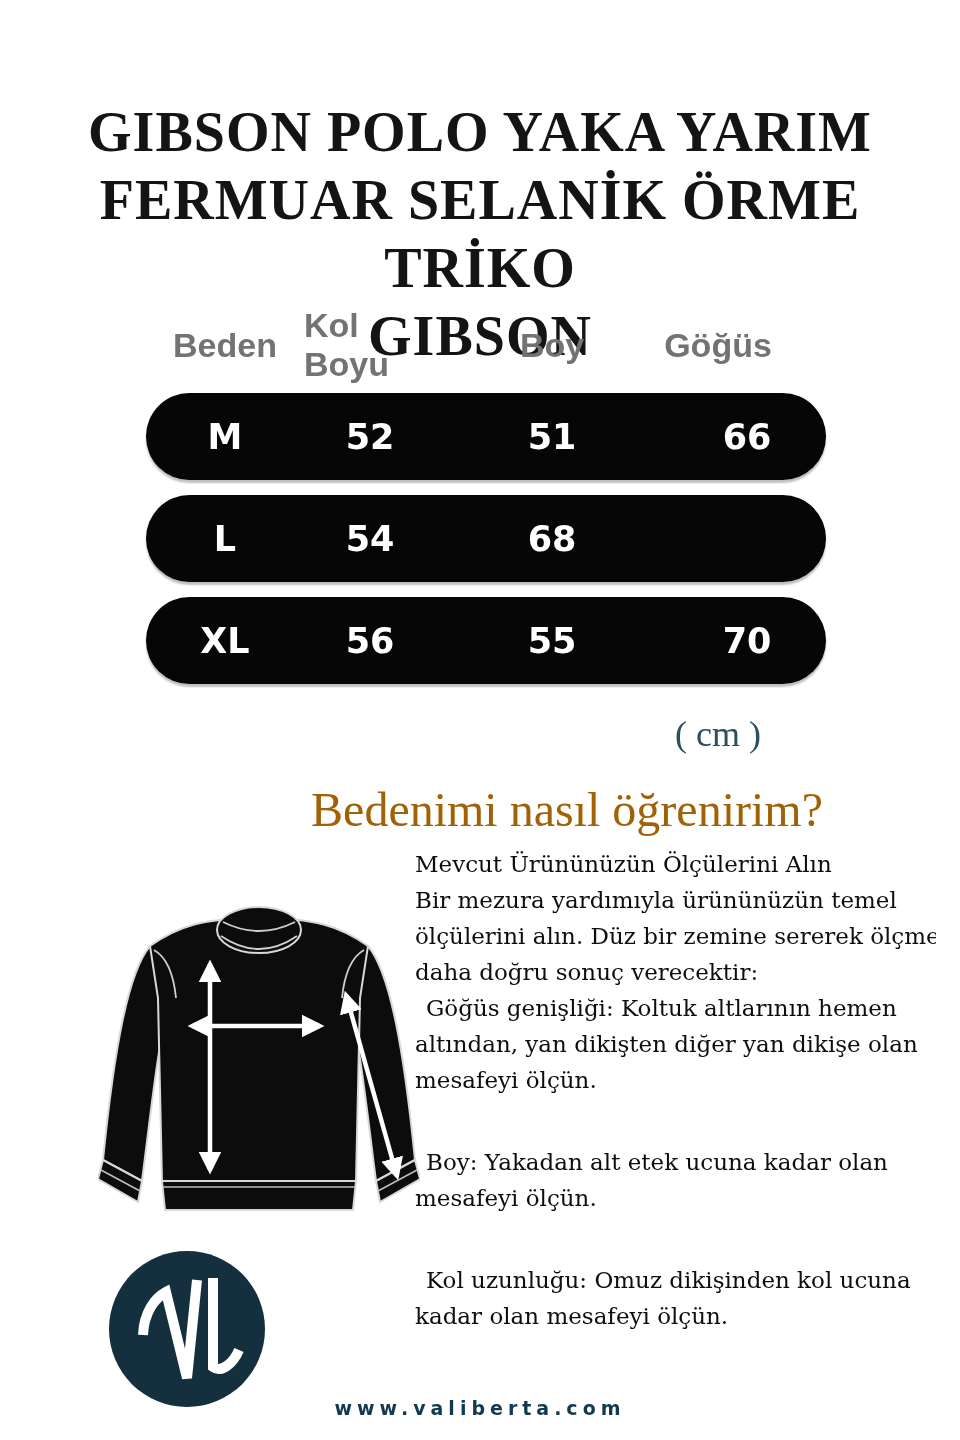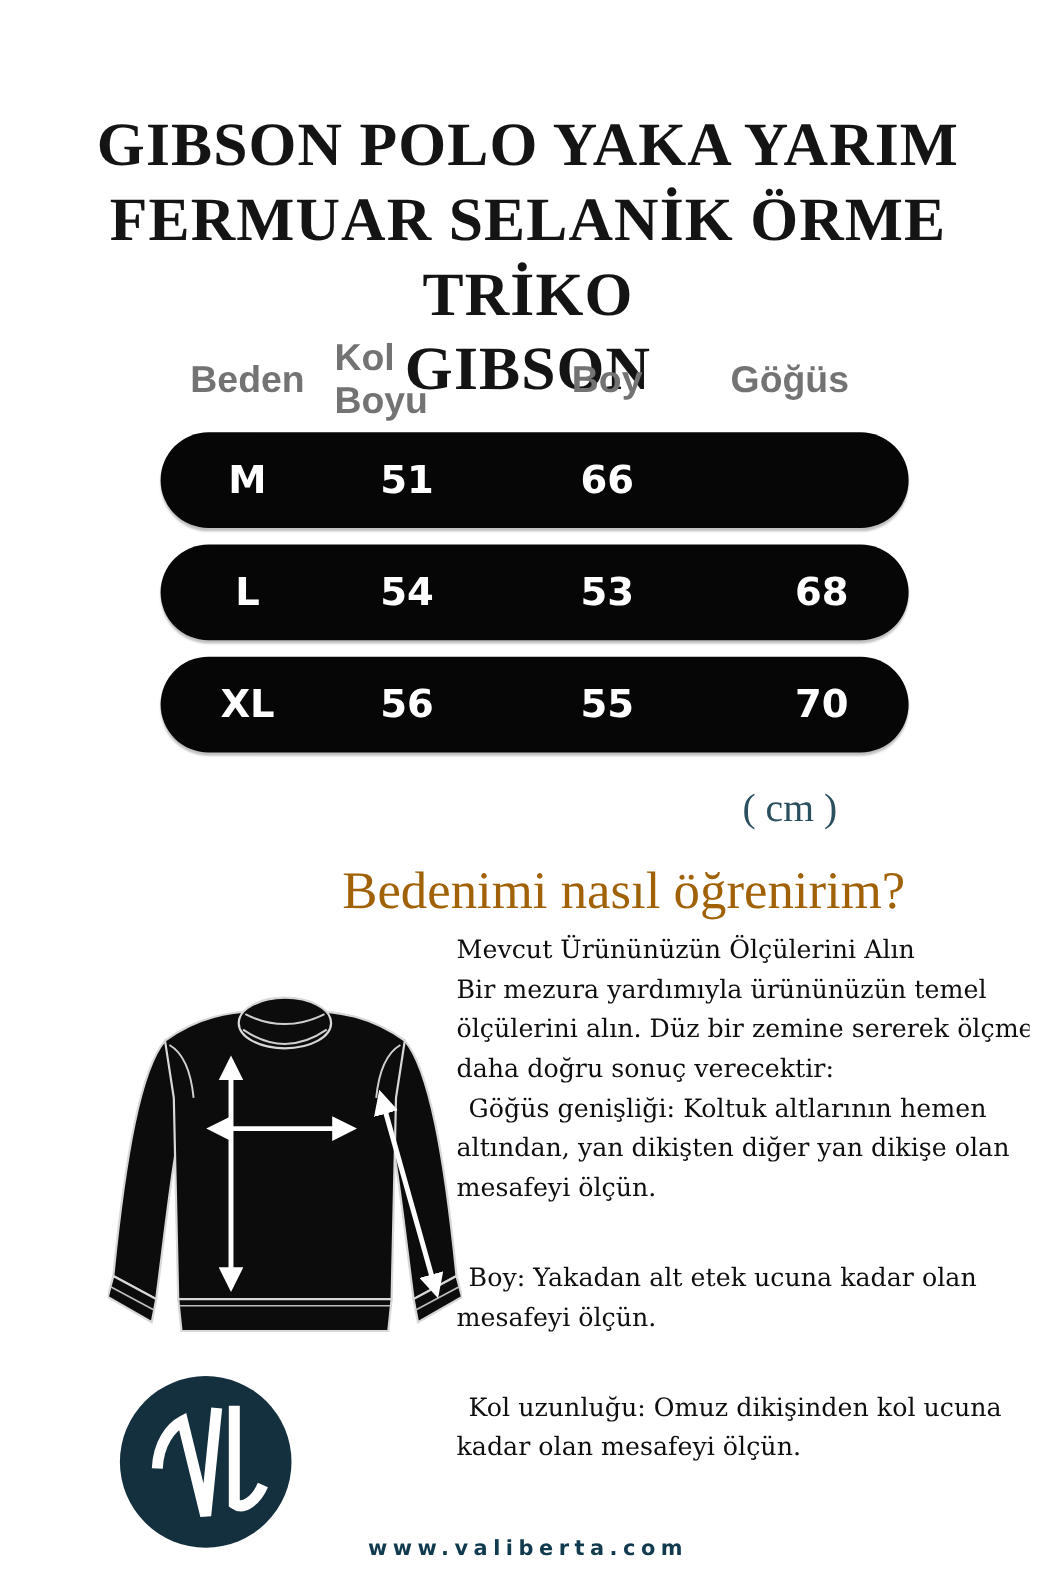--- a/index.html
+++ b/index.html
@@ -69,27 +69,27 @@
   <div class="hdr-row">
     <div class="hdr-cell">Beden</div>
     <div class="hdr-cell">Kol Boyu</div>
     <div class="hdr-cell">Boy</div>
     <div class="hdr-cell">Göğüs</div>
   </div>
 
   <div class="pills">
     <div class="pill">
       <div class="pill-cell">M</div>
+      <div class="pill-cell">52</div>
       <div class="pill-cell">51</div>
       <div class="pill-cell">66</div>
     </div>
     <div class="pill">
       <div class="pill-cell">L</div>
       <div class="pill-cell">54</div>
-      <div class="pill-cell">53</div>
       <div class="pill-cell">68</div>
     </div>
     <div class="pill">
       <div class="pill-cell">XL</div>
       <div class="pill-cell">56</div>
       <div class="pill-cell">55</div>
       <div class="pill-cell">70</div>
     </div>
   </div>
 

